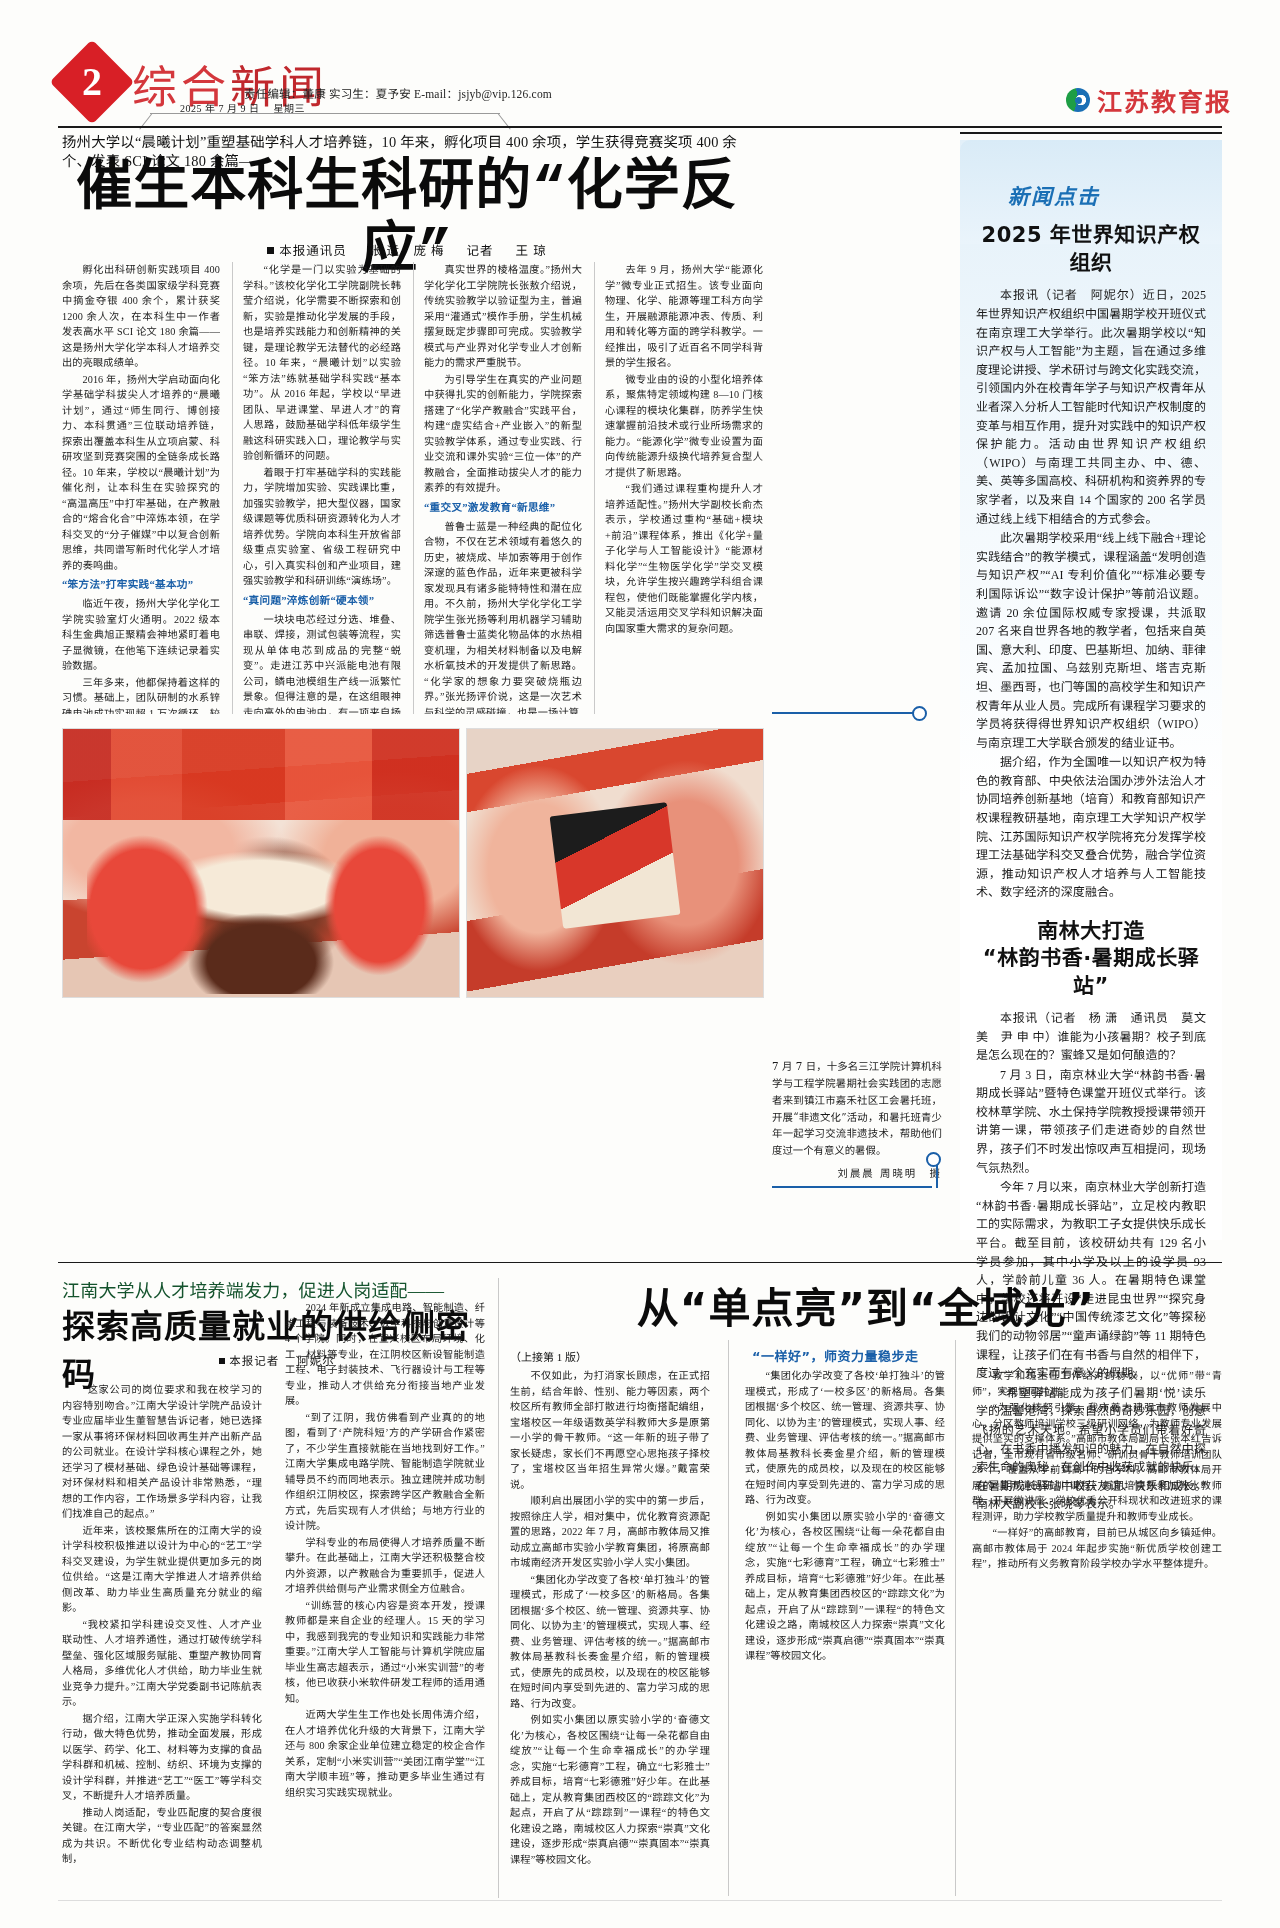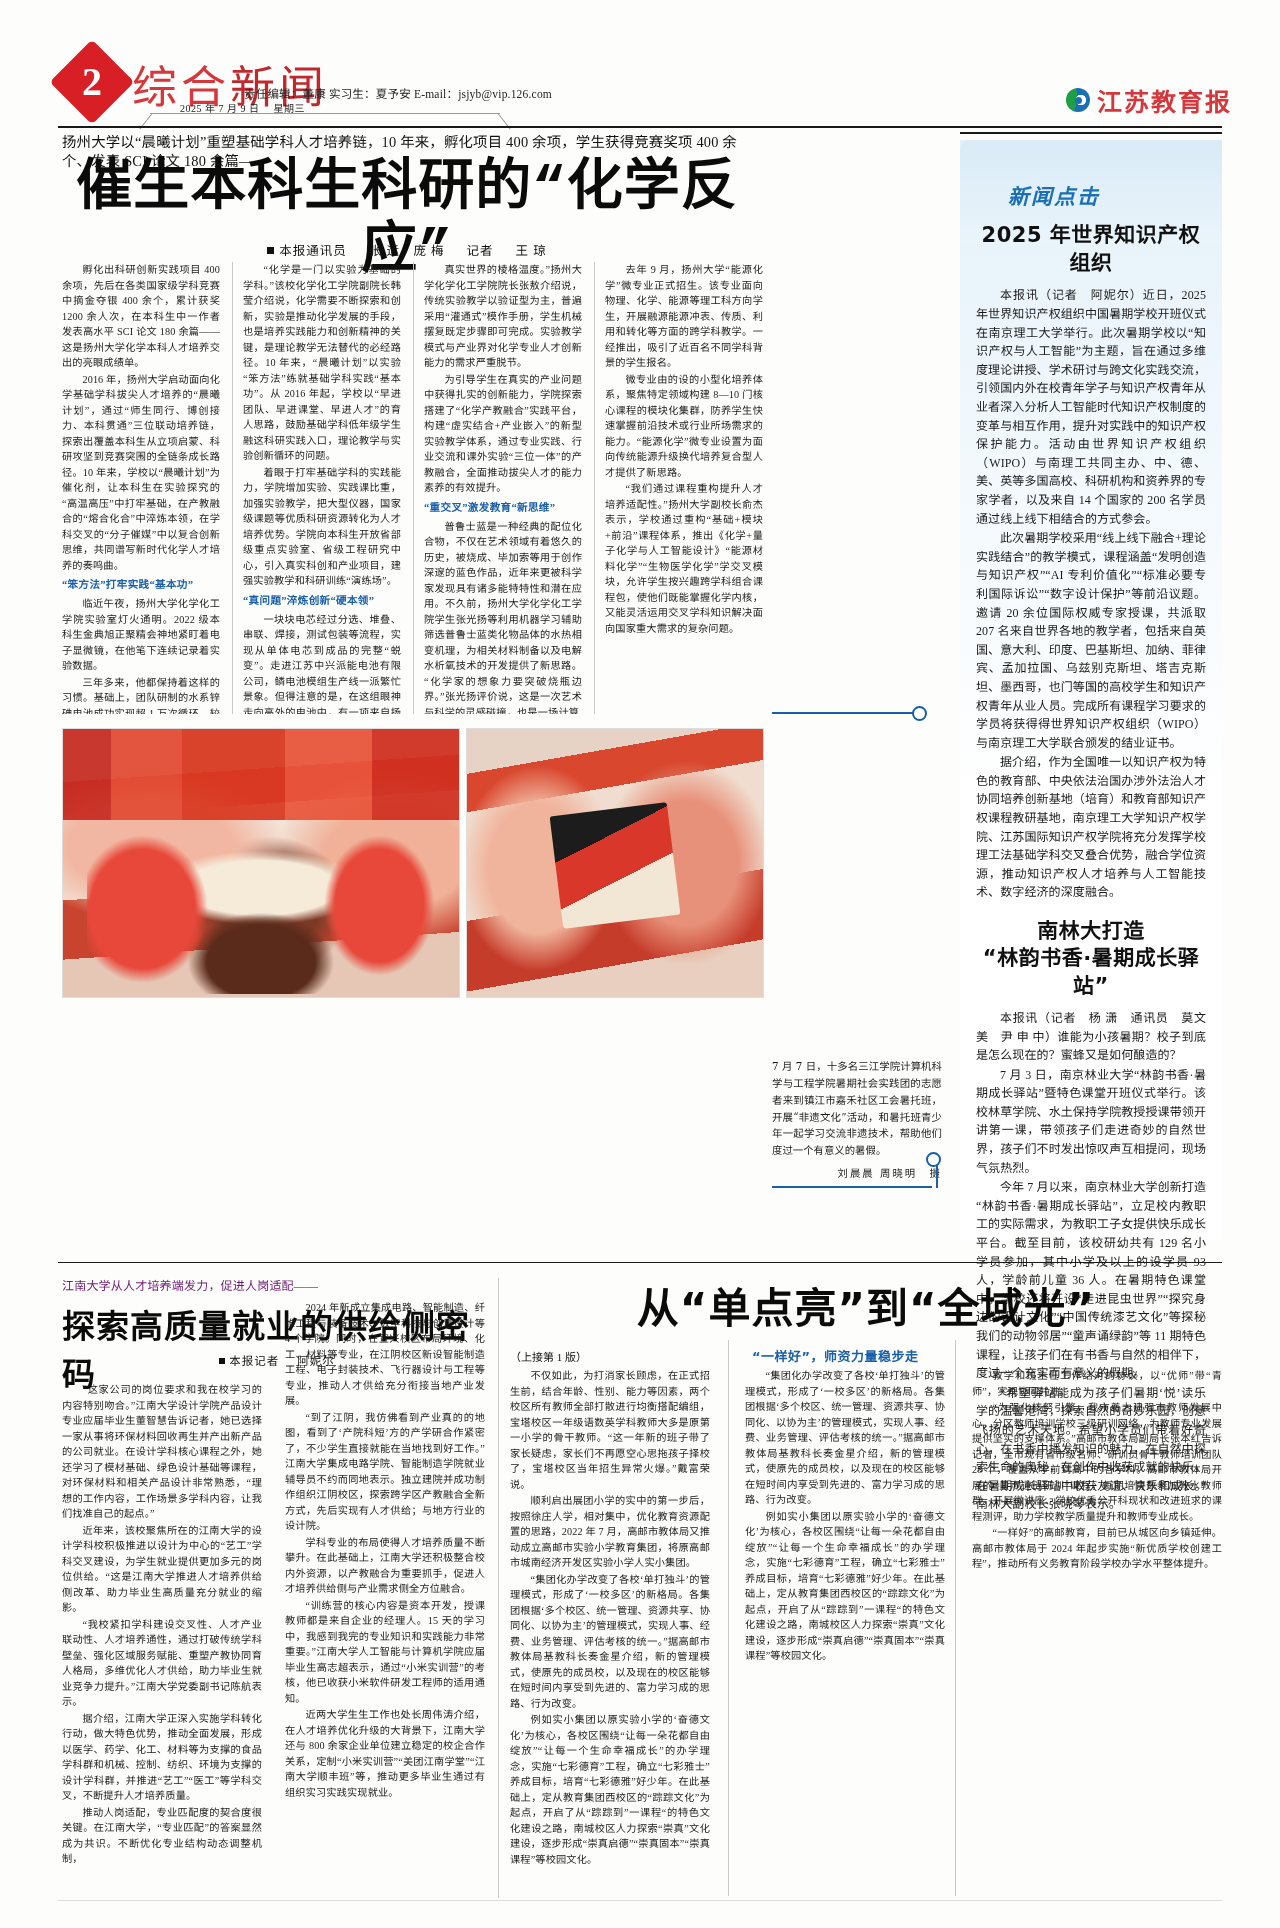--- a/index.html
+++ b/index.html
@@ -195,21 +195,21 @@
     background:linear-gradient(180deg,#d9ebf7,#eaf4fb);
     border-top-left-radius:10px;
   }
   .side-topline{position:absolute;left:960px;top:132px;width:262px;height:2px;background:#1a1a1a;}
 
   
   .bot-hr{position:absolute;left:58px;top:1262px;width:1164px;height:1px;background:#1a1a1a;}
   .bot-vr{position:absolute;left:498px;top:1278px;width:1px;height:620px;background:#c9c9c9;}
 
   .b-kicker{
-    position:absolute;left:62px;top:1276px;width:430px;font-size:12px;color:#701a75;letter-spacing:.2px;
+    position:absolute;left:62px;top:1276px;width:430px;font-size:18px;color:#14532d;letter-spacing:.2px;
   }
   .b-head{
     position:absolute;left:62px;top:1300px;width:430px;text-align:left;
     font-size:33px;font-weight:700;color:#0b0b0b;letter-spacing:1px;
     font-family:"DejaVu Sans","Liberation Sans",sans-serif;
   }
   .b-byline{
     position:absolute;left:62px;top:1352px;width:430px;text-align:center;font-size:11.5px;letter-spacing:1px;
   }
   .b-byline .sq{display:inline-block;width:6px;height:6px;background:#111;margin-right:4px;vertical-align:1px;}

